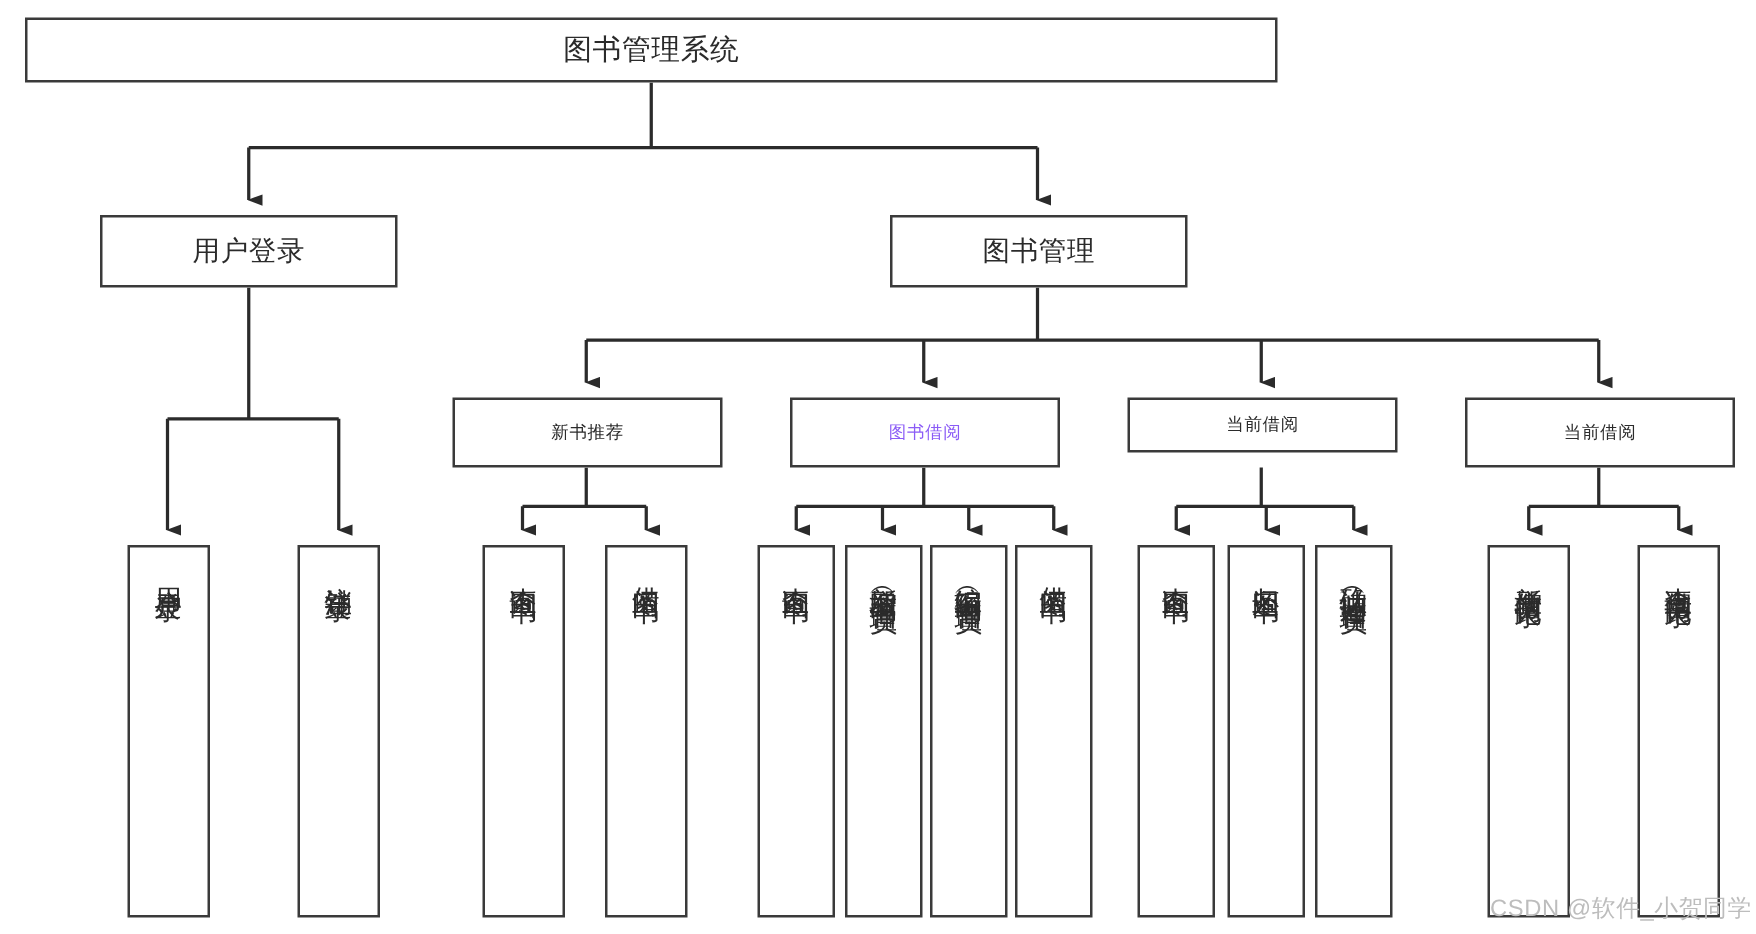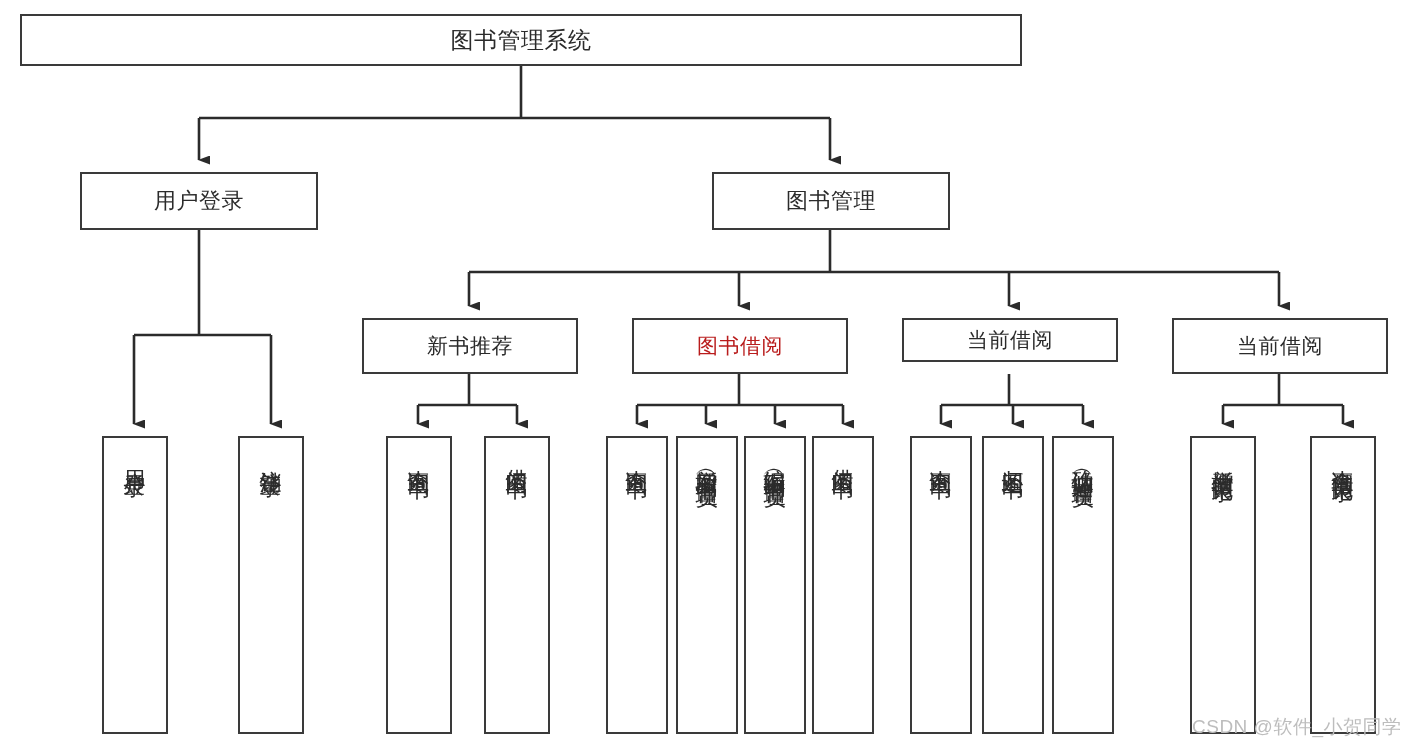--- a/index.html
+++ b/index.html
@@ -37,26 +37,27 @@
   }
   .node-label {
     color: #2b2b2b;
     text-align: center;
     line-height: 1.22;
     letter-spacing: 0.5px;
     white-space: pre;
   }
   .node-root .node-label {
     font-size: 23px;
+    font-family: Liberation Serif, serif;
   }
   .node-l1 .node-label {
     font-size: 22px;
   }
   .node-l2 .node-label {
-    font-size: 21px;
+    font-size: 14px;
   }
   .node-leaf {
     align-items: flex-start;
     padding-top: 14px;
   }
   .node-leaf .node-label {
     writing-mode: vertical-rl;
     text-orientation: upright;
     font-size: 22px;
     line-height: 1.05;
@@ -151,21 +152,21 @@
     <span class="node-label" style="color: rgb(43, 43, 43);">用户登录</span>
   </div>
   <div class="node-box node-l1" style="left: 712px; top: 172px; width: 238px; height: 58px; border-color: rgb(58, 58, 58); background: rgb(255, 255, 255);">
     <span class="node-label" style="color: rgb(43, 43, 43);">图书管理</span>
   </div>
 
   <div class="node-box node-l2" style="left: 362px; top: 318px; width: 216px; height: 56px; border-color: rgb(58, 58, 58); background: rgb(255, 255, 255);">
     <span class="node-label" style="color: rgb(43, 43, 43);">新书推荐</span>
   </div>
   <div class="node-box node-l2" style="left: 632px; top: 318px; width: 216px; height: 56px; border-color: rgb(58, 58, 58); background: rgb(255, 255, 255);">
-    <span class="node-label" style="color: #b91c1c;">图书借阅</span>
+    <span class="node-label" style="color: #8b5cf6;">图书借阅</span>
   </div>
   <div class="node-box node-l2" style="left: 902px; top: 318px; width: 216px; height: 44px; border-color: rgb(58, 58, 58); background: rgb(255, 255, 255);">
     <span class="node-label" style="color: rgb(43, 43, 43);">当前借阅</span>
   </div>
   <div class="node-box node-l2" style="left: 1172px; top: 318px; width: 216px; height: 56px; border-color: rgb(58, 58, 58); background: rgb(255, 255, 255);">
     <span class="node-label" style="color: rgb(43, 43, 43);">当前借阅</span>
   </div>
 
   <div class="node-box node-leaf" style="left: 102px; top: 436px; width: 66px; height: 298px; border-color: rgb(58, 58, 58); background: rgb(255, 255, 255);">
     <span class="node-label" style="color: rgb(43, 43, 43);">用户登录</span>

